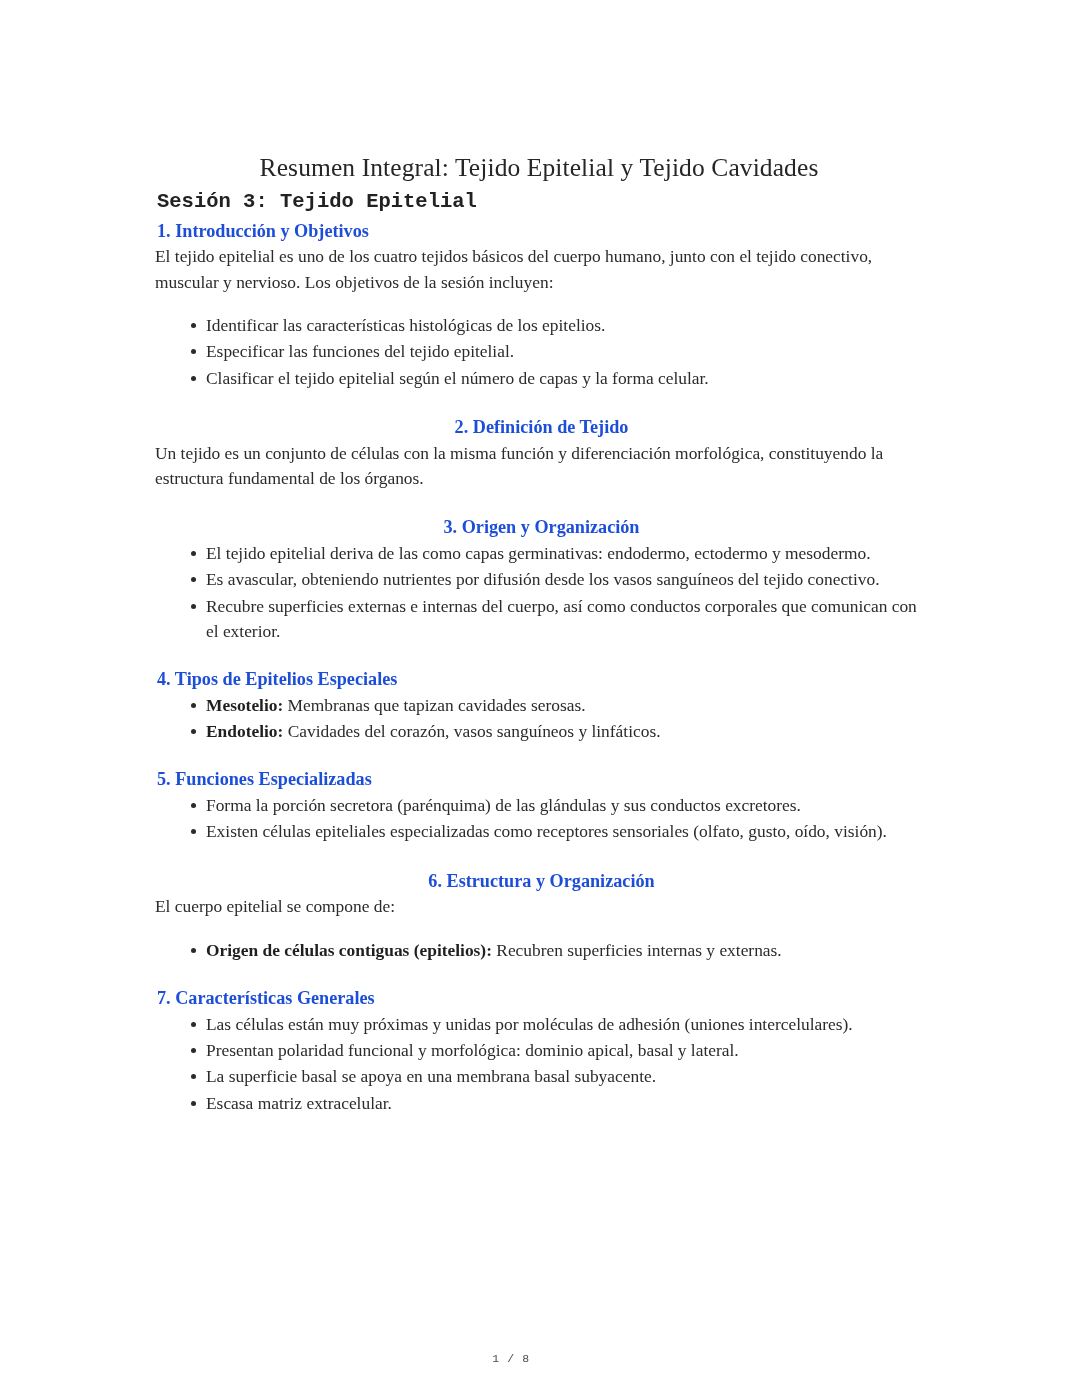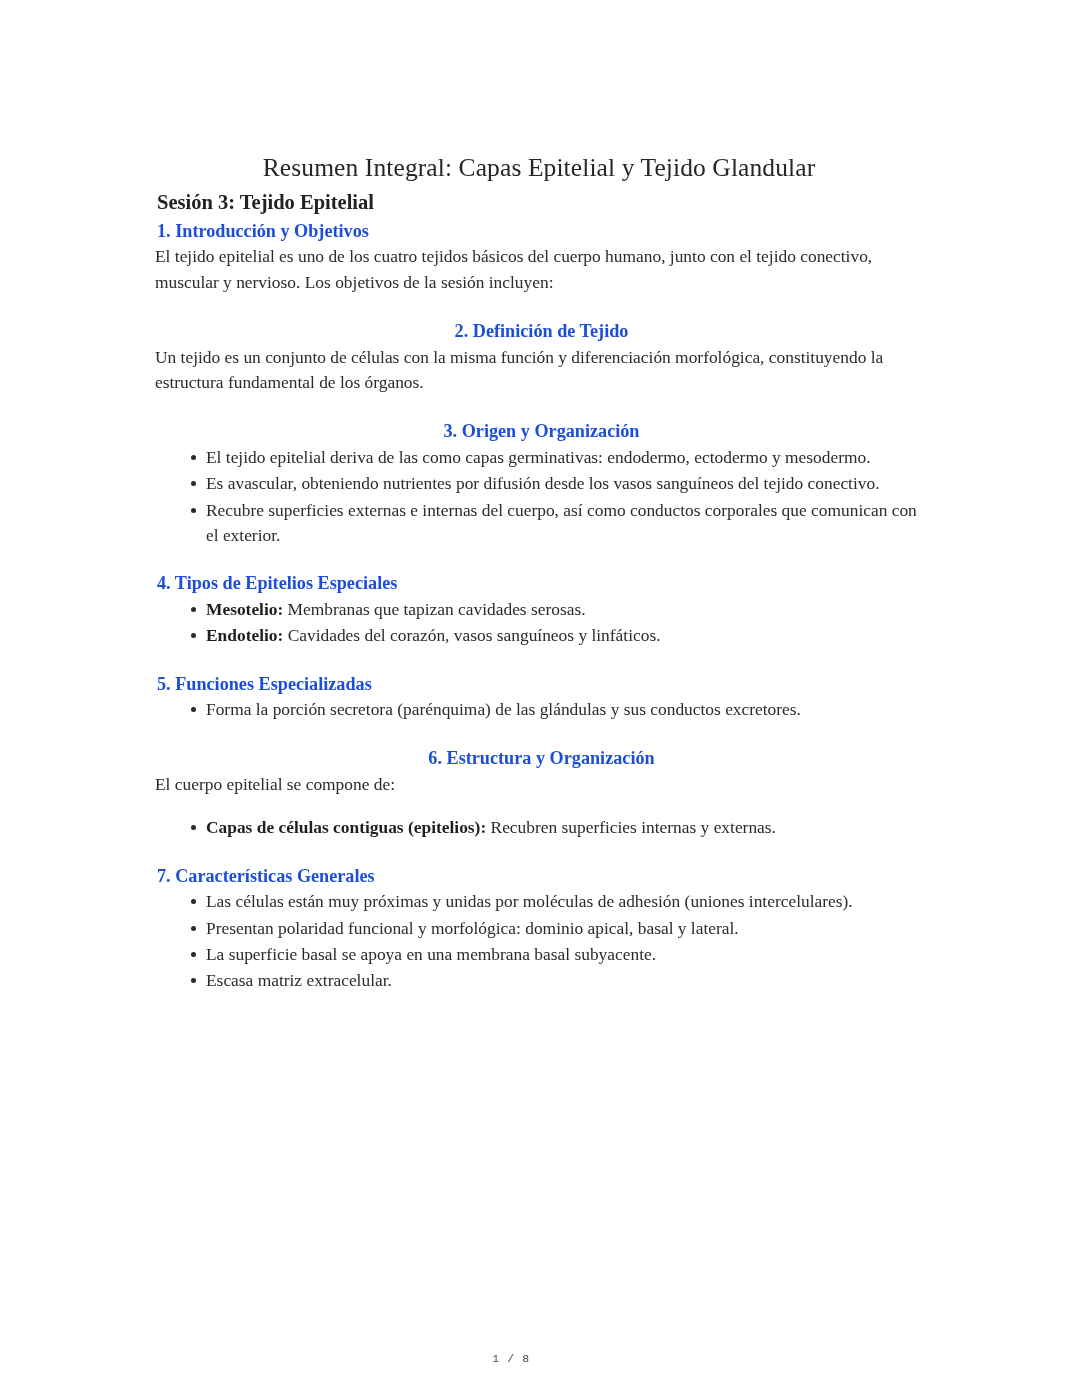--- a/index.html
+++ b/index.html
@@ -44,20 +44,21 @@
     color: #262626;
   }
 
   
   .h-session {
     font-size: 20.5px;
     font-weight: 700;
     line-height: 1.30;
     margin: 6px 0 4px 2px;
     color: #222222;
+    font-family: Liberation Mono, monospace;
   }
   .h-section {
     font-size: 18.2px;
     font-weight: 700;
     line-height: 1.30;
     margin: 0 0 1px 2px;
     color: #1d4ed8;
   }
   .h-section.spaced {
     margin-top: 25px;
@@ -125,52 +126,58 @@
     color: #4a4a4a;
   }
 </style>
 </head>
 <body>
 
 <div class="page">
 
   <div class="content">
 
-    <h1 class="doc-title">Resumen Integral: Capas Epitelial y Tejido Glandular</h1>
+    <h1 class="doc-title">Resumen Integral: Tejido Epitelial y Tejido Cavidades</h1>
 
     <h2 class="h-session">Sesión 3: Tejido Epitelial</h2>
 
     <h3 class="h-section">1. Introducción y Objetivos</h3>
     <p class="body">El tejido epitelial es uno de los cuatro tejidos básicos del cuerpo humano, junto con el tejido conectivo, muscular y nervioso. Los objetivos de la sesión incluyen:</p>
+    <ul class="bullets gap">
+      <li>Identificar las características histológicas de los epitelios.</li>
+      <li>Especificar las funciones del tejido epitelial.</li>
+      <li>Clasificar el tejido epitelial según el número de capas y la forma celular.</li>
+    </ul>
 
     <h3 class="h-section spaced">2. Definición de Tejido</h3>
     <p class="body">Un tejido es un conjunto de células con la misma función y diferenciación morfológica, constituyendo la estructura fundamental de los órganos.</p>
 
     <h3 class="h-section spaced">3. Origen y Organización</h3>
     <ul class="bullets">
       <li>El tejido epitelial deriva de las como capas germinativas: endodermo, ectodermo y mesodermo.</li>
       <li>Es avascular, obteniendo nutrientes por difusión desde los vasos sanguíneos del tejido conectivo.</li>
       <li>Recubre superficies externas e internas del cuerpo, así como conductos corporales que comunican con el exterior.</li>
     </ul>
 
     <h3 class="h-section spaced-tight">4. Tipos de Epitelios Especiales</h3>
     <ul class="bullets">
       <li><span class="lead">Mesotelio:</span><span> Membranas que tapizan cavidades serosas.</span></li>
       <li><span class="lead">Endotelio:</span><span> Cavidades del corazón, vasos sanguíneos y linfáticos.</span></li>
     </ul>
 
     <h3 class="h-section spaced-tight">5. Funciones Especializadas</h3>
     <ul class="bullets">
       <li>Forma la porción secretora (parénquima) de las glándulas y sus conductos excretores.</li>
+      <li>Existen células epiteliales especializadas como receptores sensoriales (olfato, gusto, oído, visión).</li>
     </ul>
 
     <h3 class="h-section spaced">6. Estructura y Organización</h3>
     <p class="body">El cuerpo epitelial se compone de:</p>
     <ul class="bullets gap">
-      <li><span class="lead">Capas de células contiguas (epitelios):</span><span> Recubren superficies internas y externas.</span></li>
+      <li><span class="lead">Origen de células contiguas (epitelios):</span><span> Recubren superficies internas y externas.</span></li>
     </ul>
 
     <h3 class="h-section spaced-tight">7. Características Generales</h3>
     <ul class="bullets">
       <li>Las células están muy próximas y unidas por moléculas de adhesión (uniones intercelulares).</li>
       <li>Presentan polaridad funcional y morfológica: dominio apical, basal y lateral.</li>
       <li>La superficie basal se apoya en una membrana basal subyacente.</li>
       <li>Escasa matriz extracelular.</li>
     </ul>
 

